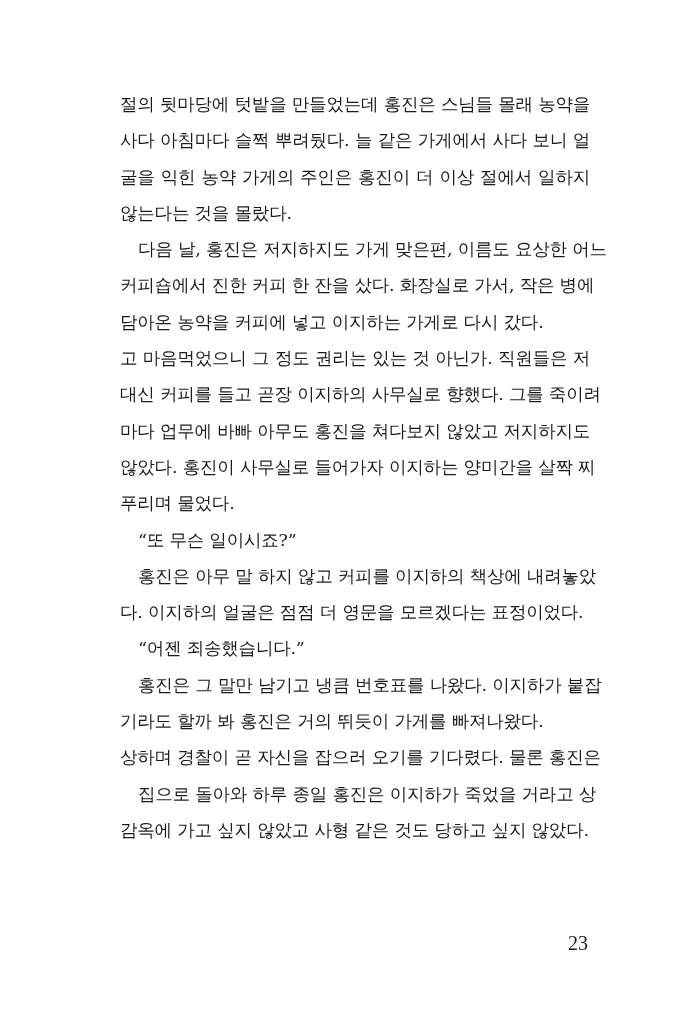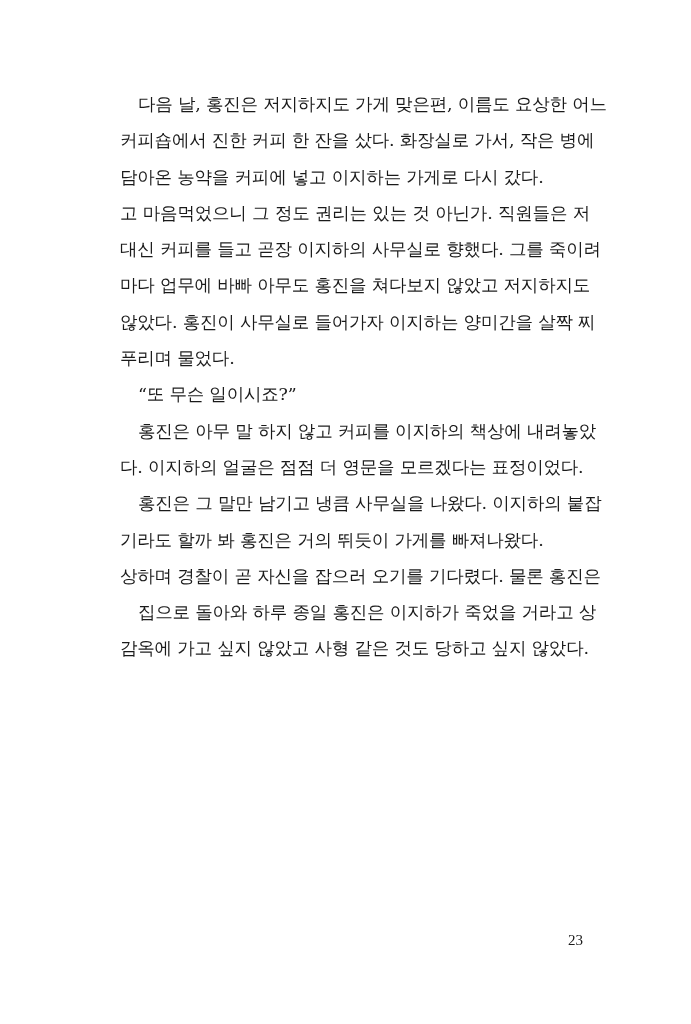--- a/index.html
+++ b/index.html
@@ -42,29 +42,35 @@
       text-align-last: left;
     }
     .indent {
       padding-left: 18px;
     }
     .page-number {
       position: absolute;
       left: 568px;
       top: 932px;
       font-family: "Liberation Serif", "DejaVu Serif", serif;
-      font-size: 15px;
+      font-size: 20px;
       color: #1a1a1a;
     }
   </style>
 </head>
 <body>
 
 <div class="page">
 
+  <p class="para">
+    <span class="line">절의 뒷마당에 텃밭을 만들었는데 홍진은 스님들 몰래 농약을</span>
+    <span class="line">사다 아침마다 슬쩍 뿌려뒀다. 늘 같은 가게에서 사다 보니 얼</span>
+    <span class="line">굴을 익힌 농약 가게의 주인은 홍진이 더 이상 절에서 일하지</span>
+    <span class="line last">않는다는 것을 몰랐다.</span>
+  </p>
 
   <p class="para">
     <span class="line indent">다음 날, 홍진은 저지하지도 가게 맞은편, 이름도 요상한 어느</span>
     <span class="line">커피숍에서 진한 커피 한 잔을 샀다. 화장실로 가서, 작은 병에</span>
     <span class="line last">담아온 농약을 커피에 넣고 이지하는 가게로 다시 갔다.</span>
   </p>
 
   <p class="para">
     <span class="line">고 마음먹었으니 그 정도 권리는 있는 것 아닌가. 직원들은 저</span>
     <span class="line">대신 커피를 들고 곧장 이지하의 사무실로 향했다. 그를 죽이려</span>
@@ -75,23 +81,26 @@
 
   <p class="para">
     <span class="line indent last">“또 무슨 일이시죠?”</span>
   </p>
 
   <p class="para">
     <span class="line indent">홍진은 아무 말 하지 않고 커피를 이지하의 책상에 내려놓았</span>
     <span class="line last">다. 이지하의 얼굴은 점점 더 영문을 모르겠다는 표정이었다.</span>
   </p>
 
+  <p class="para">
+    <span class="line indent last">“어젠 죄송했습니다.”</span>
+  </p>
 
   <p class="para">
-    <span class="line indent">홍진은 그 말만 남기고 냉큼 사무실을 나왔다. 이지하의 붙잡</span>
+    <span class="line indent">홍진은 그 말만 남기고 냉큼 번호표를 나왔다. 이지하가 붙잡</span>
     <span class="line last">기라도 할까 봐 홍진은 거의 뛰듯이 가게를 빠져나왔다.</span>
   </p>
 
   <p class="para">
     <span class="line">상하며 경찰이 곧 자신을 잡으러 오기를 기다렸다. 물론 홍진은</span>
     <span class="line indent">집으로 돌아와 하루 종일 홍진은 이지하가 죽었을 거라고 상</span>
     <span class="line last">감옥에 가고 싶지 않았고 사형 같은 것도 당하고 싶지 않았다.</span>
   </p>
 
 </div>

